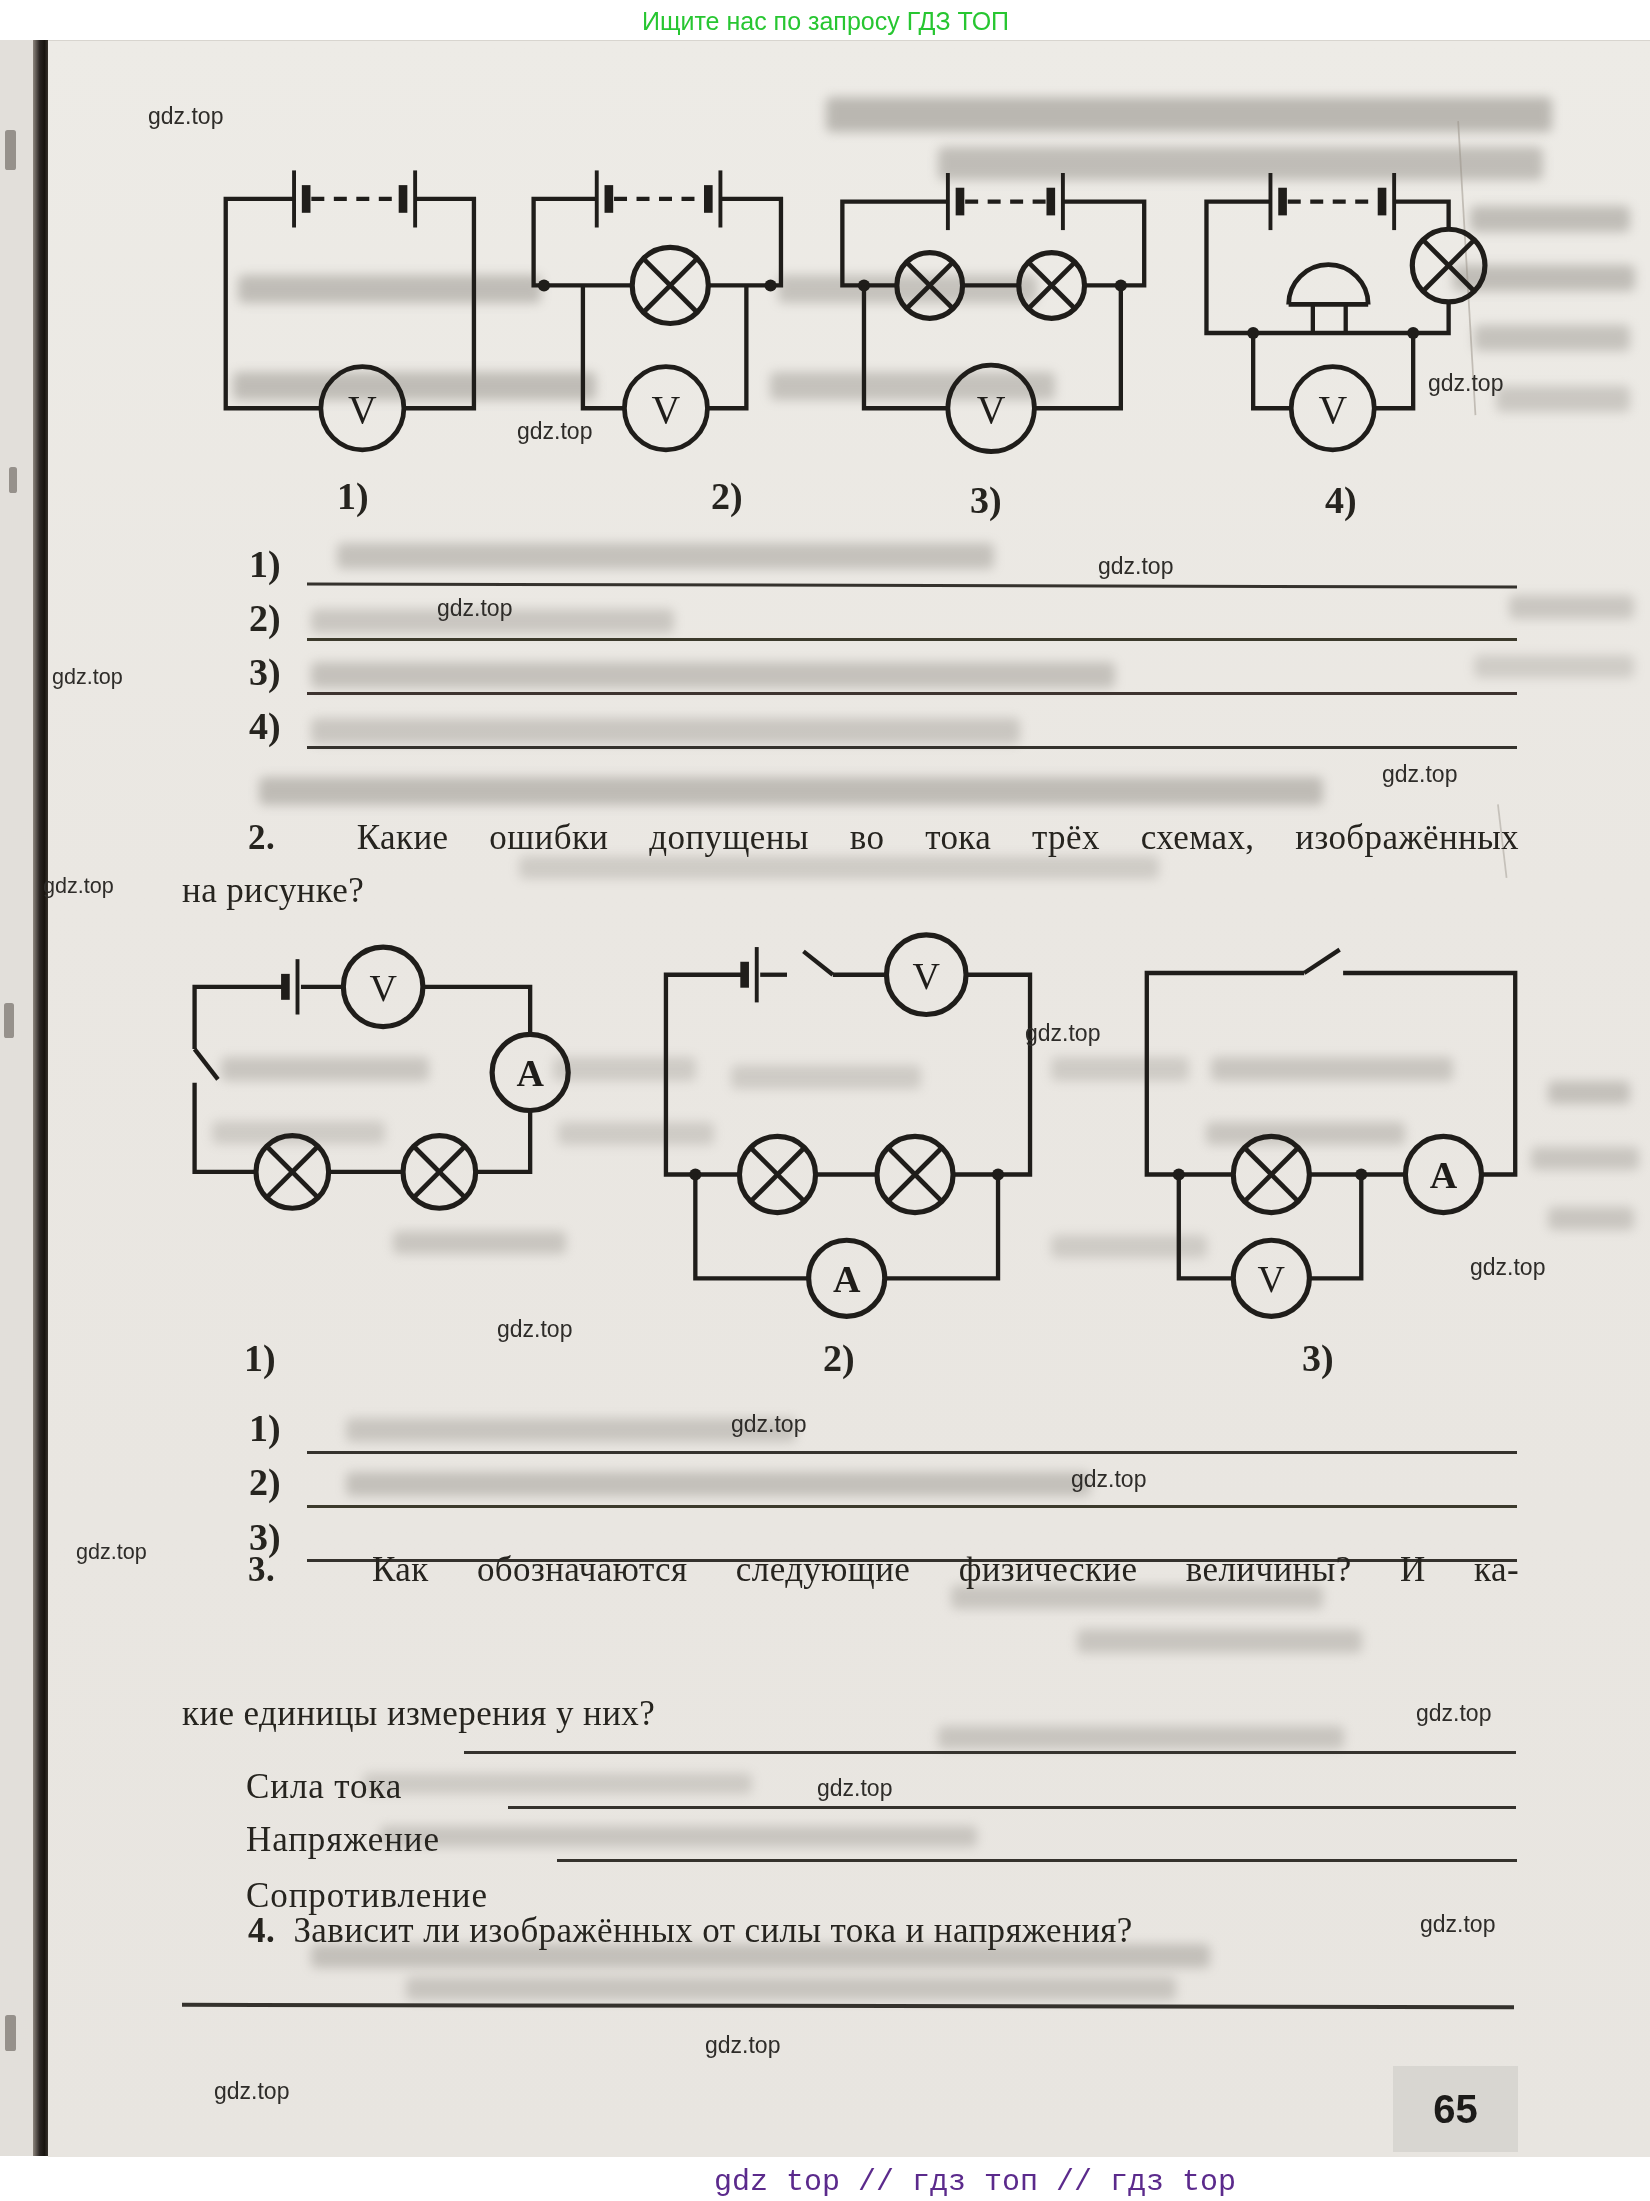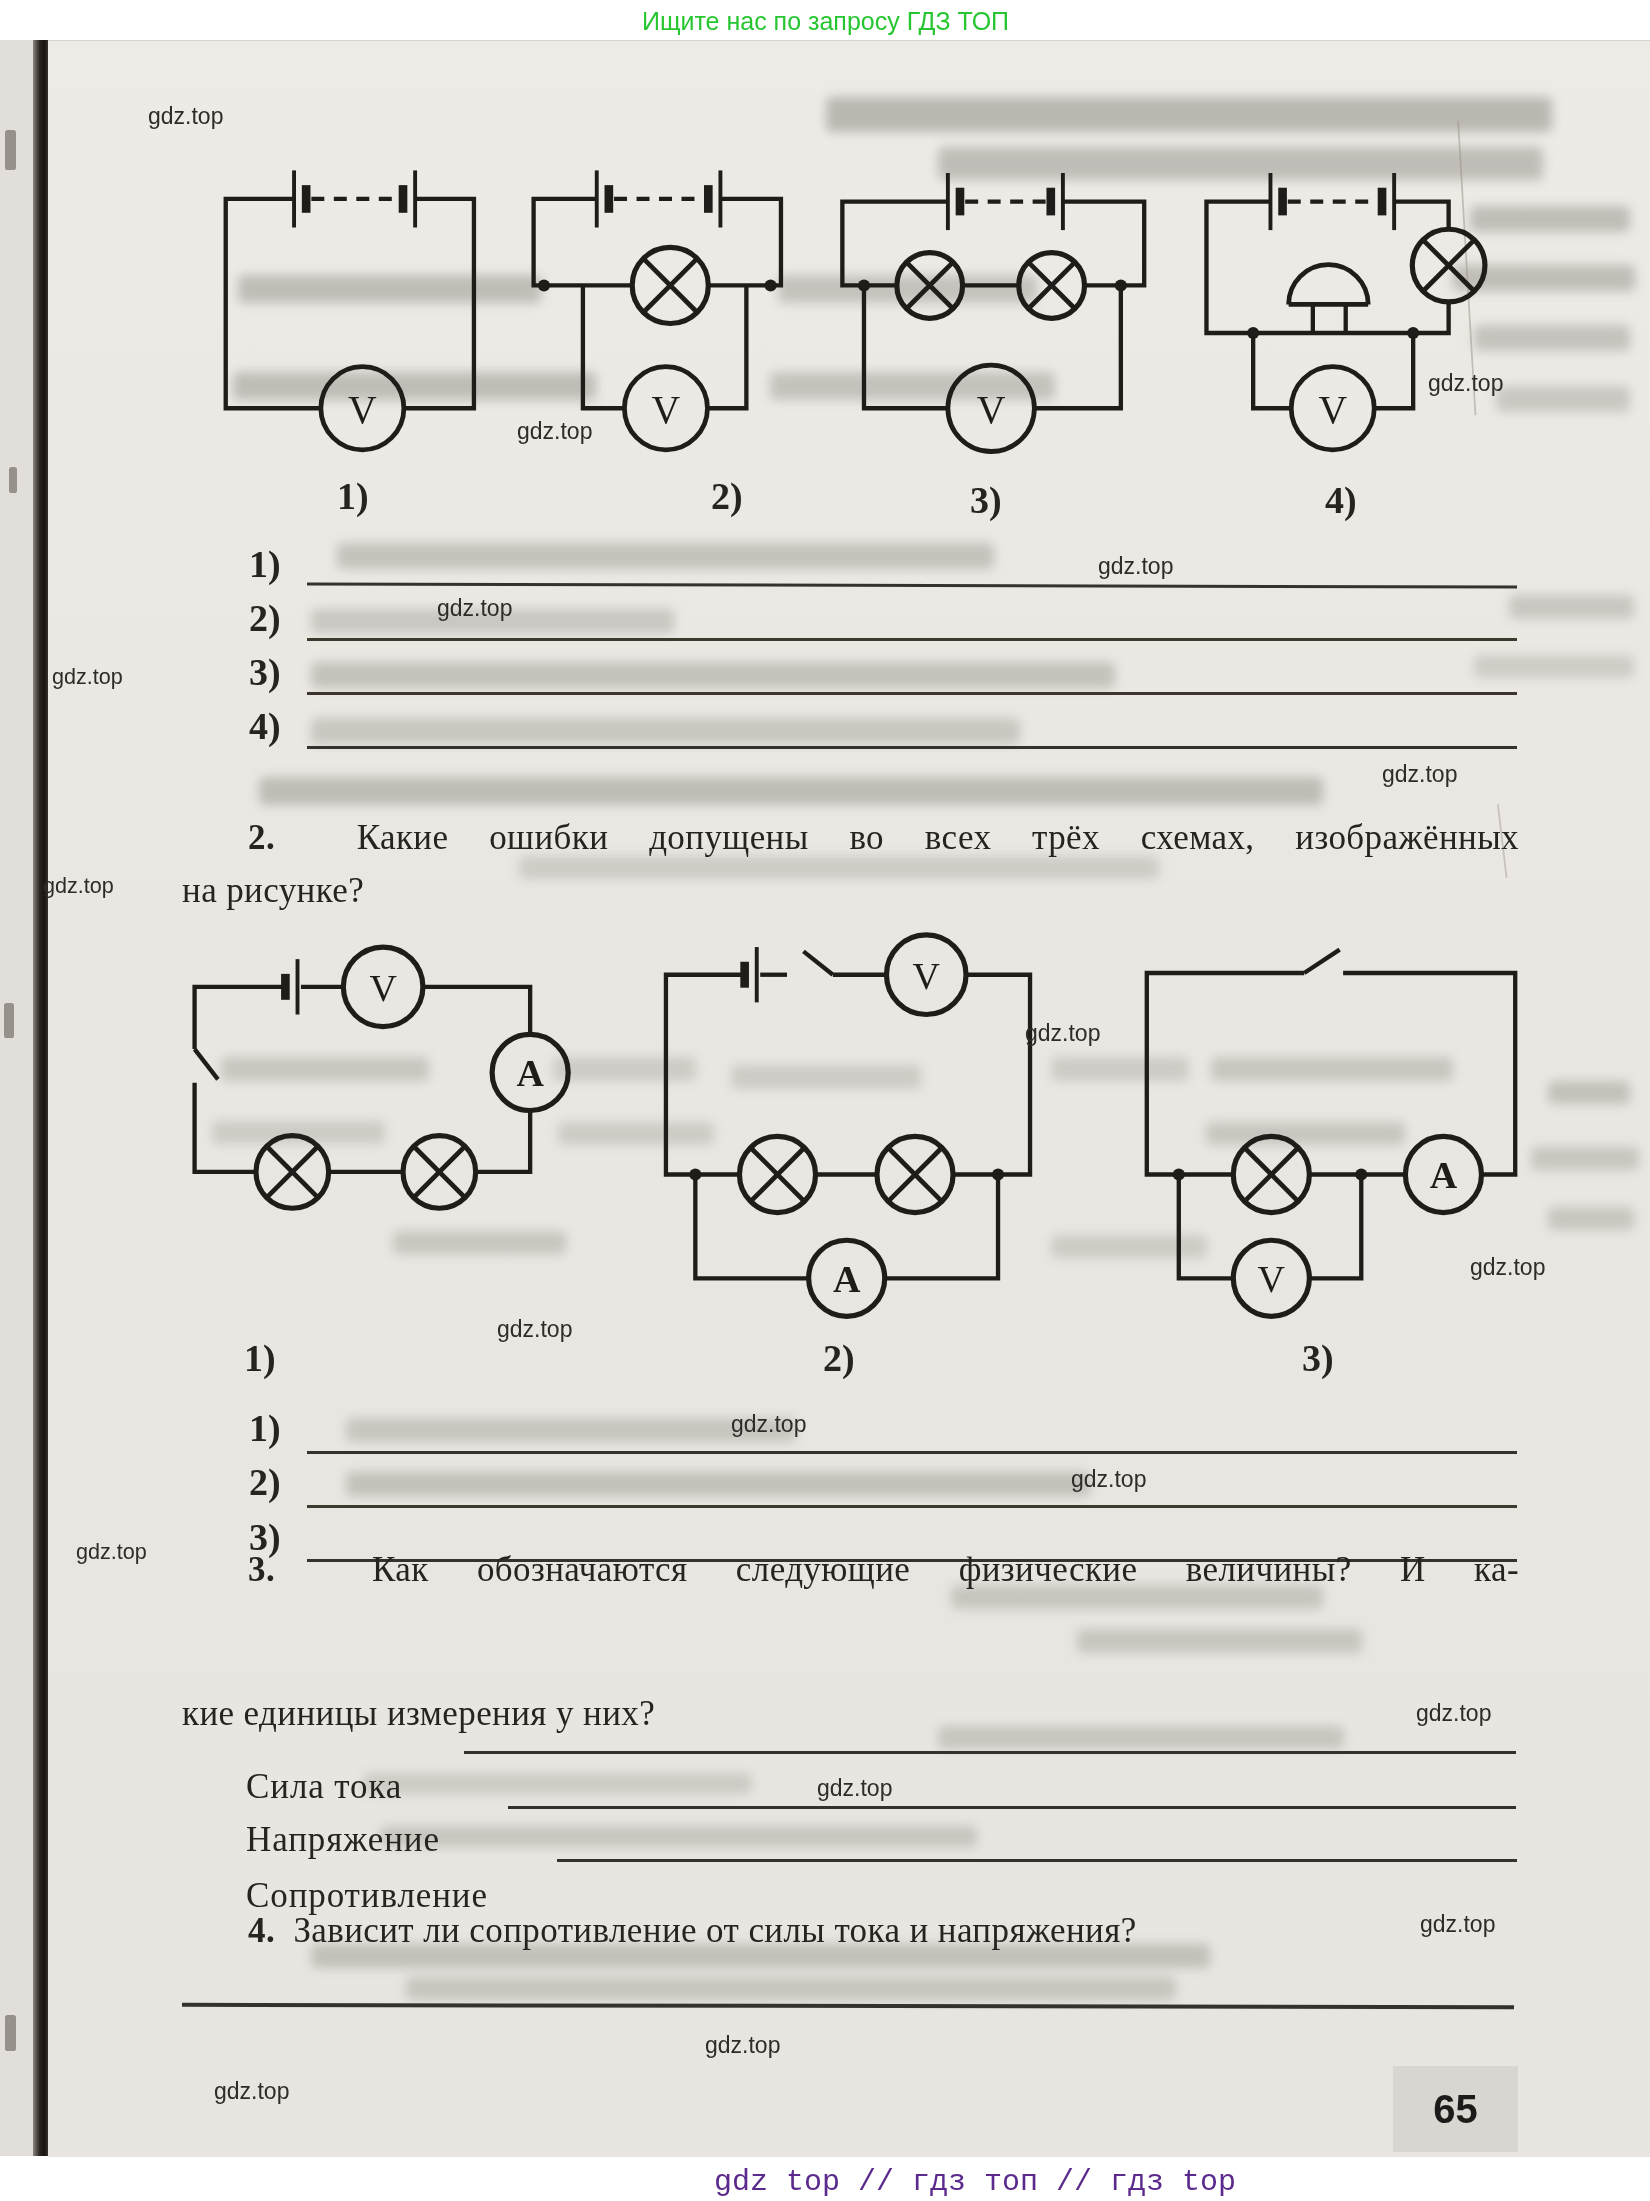--- a/index.html
+++ b/index.html
@@ -312,41 +312,41 @@
 
 <div class="ans-label" style="left:249px;top:545px;">1)</div>
 <div class="rule" style="left:307px;top:584px;width:1210px;transform:rotate(.15deg);"></div>
 <div class="ans-label" style="left:249px;top:599px;">2)</div>
 <div class="rule" style="left:307px;top:638px;width:1210px;background:#3c3a2c;"></div>
 <div class="ans-label" style="left:249px;top:653px;">3)</div>
 <div class="rule" style="left:307px;top:692px;width:1210px;background:#3d332f;"></div>
 <div class="ans-label" style="left:249px;top:707px;">4)</div>
 <div class="rule" style="left:307px;top:746px;width:1210px;"></div>
 
-<div class="qline just" style="top:820px;"><span class="qnum">2.</span>&nbsp;&nbsp;<span>Какие ошибки допущены во всех трёх схемах, изображённых</span></div>
+<div class="qline just" style="top:820px;"><span class="qnum">2.</span>&nbsp;&nbsp;<span>Какие ошибки допущены во тока трёх схемах, изображённых</span></div>
 <div class="qline" style="top:873px;">на рисунке?</div>
 
 <div class="ans-label" style="left:249px;top:1409px;">1)</div>
 <div class="rule" style="left:307px;top:1451px;width:1210px;"></div>
 <div class="ans-label" style="left:249px;top:1463px;">2)</div>
 <div class="rule" style="left:307px;top:1505px;width:1210px;background:#3c3a2c;"></div>
 <div class="ans-label" style="left:249px;top:1518px;">3)</div>
 <div class="rule" style="left:307px;top:1559px;width:1210px;"></div>
 
 <div class="qline just" style="top:1552px;"><span class="qnum">3.</span>&nbsp;&nbsp;<span>Как обозначаются следующие физические величины? И ка-</span></div>
 <div class="qline" style="top:1696px;">кие единицы измерения у них?</div>
 
 <div class="field-label" style="top:1721px;">Сила тока</div>
 <div class="rule" style="left:464px;top:1751px;width:1052px;"></div>
 <div class="field-label" style="top:1774px;">Напряжение</div>
 <div class="rule" style="left:508px;top:1806px;width:1008px;"></div>
 <div class="field-label" style="top:1830px;text-align:center;">Сопротивление</div>
 <div class="rule" style="left:557px;top:1859px;width:960px;"></div>
 
-<div class="qline" style="top:1913px;"><span style="display:inline-block;width:66px;"></span><span class="qnum">4.</span>&nbsp;&nbsp;<span>Зависит ли сопротивление от силы тока и напряжения?</span></div>
+<div class="qline" style="top:1913px;"><span style="display:inline-block;width:66px;"></span><span class="qnum">4.</span>&nbsp;&nbsp;<span>Зависит ли изображённых от силы тока и напряжения?</span></div>
 <div class="rule" style="left:182px;top:2004px;width:1332px;height:3.5px;transform:rotate(.1deg);"></div>
 
 <div class="wm" style="left:148px;top:105px;">gdz.top</div>
 <div class="wm" style="left:517px;top:420px;">gdz.top</div>
 <div class="wm" style="left:1428px;top:372px;">gdz.top</div>
 <div class="wm" style="left:1098px;top:555px;">gdz.top</div>
 <div class="wm" style="left:437px;top:597px;">gdz.top</div>
 <div class="wm small" style="left:52px;top:666px;">gdz.top</div>
 <div class="wm" style="left:1382px;top:763px;">gdz.top</div>
 <div class="wm small" style="left:43px;top:875px;">gdz.top</div>

